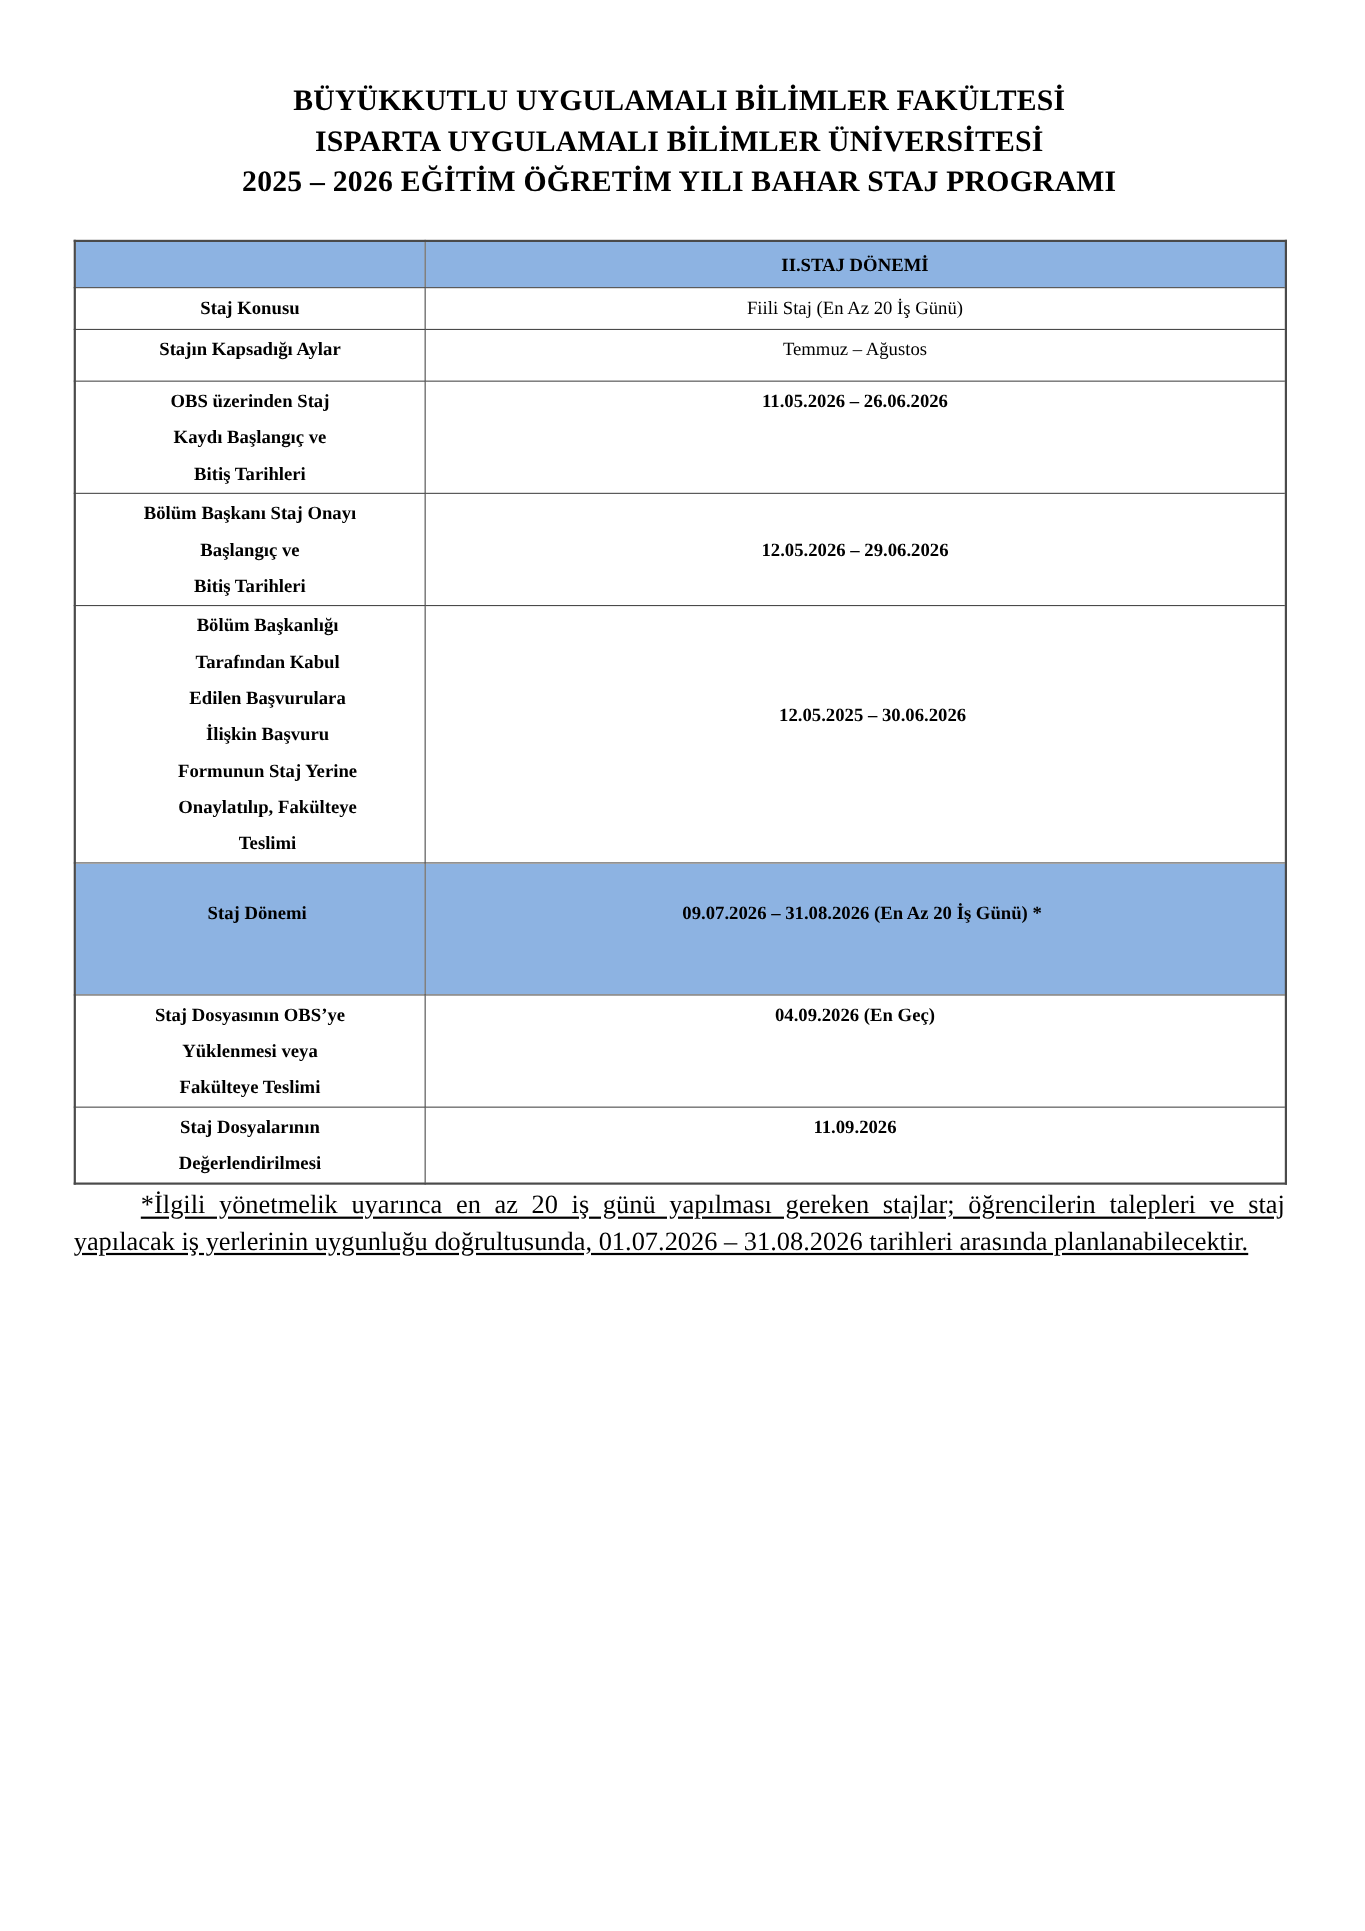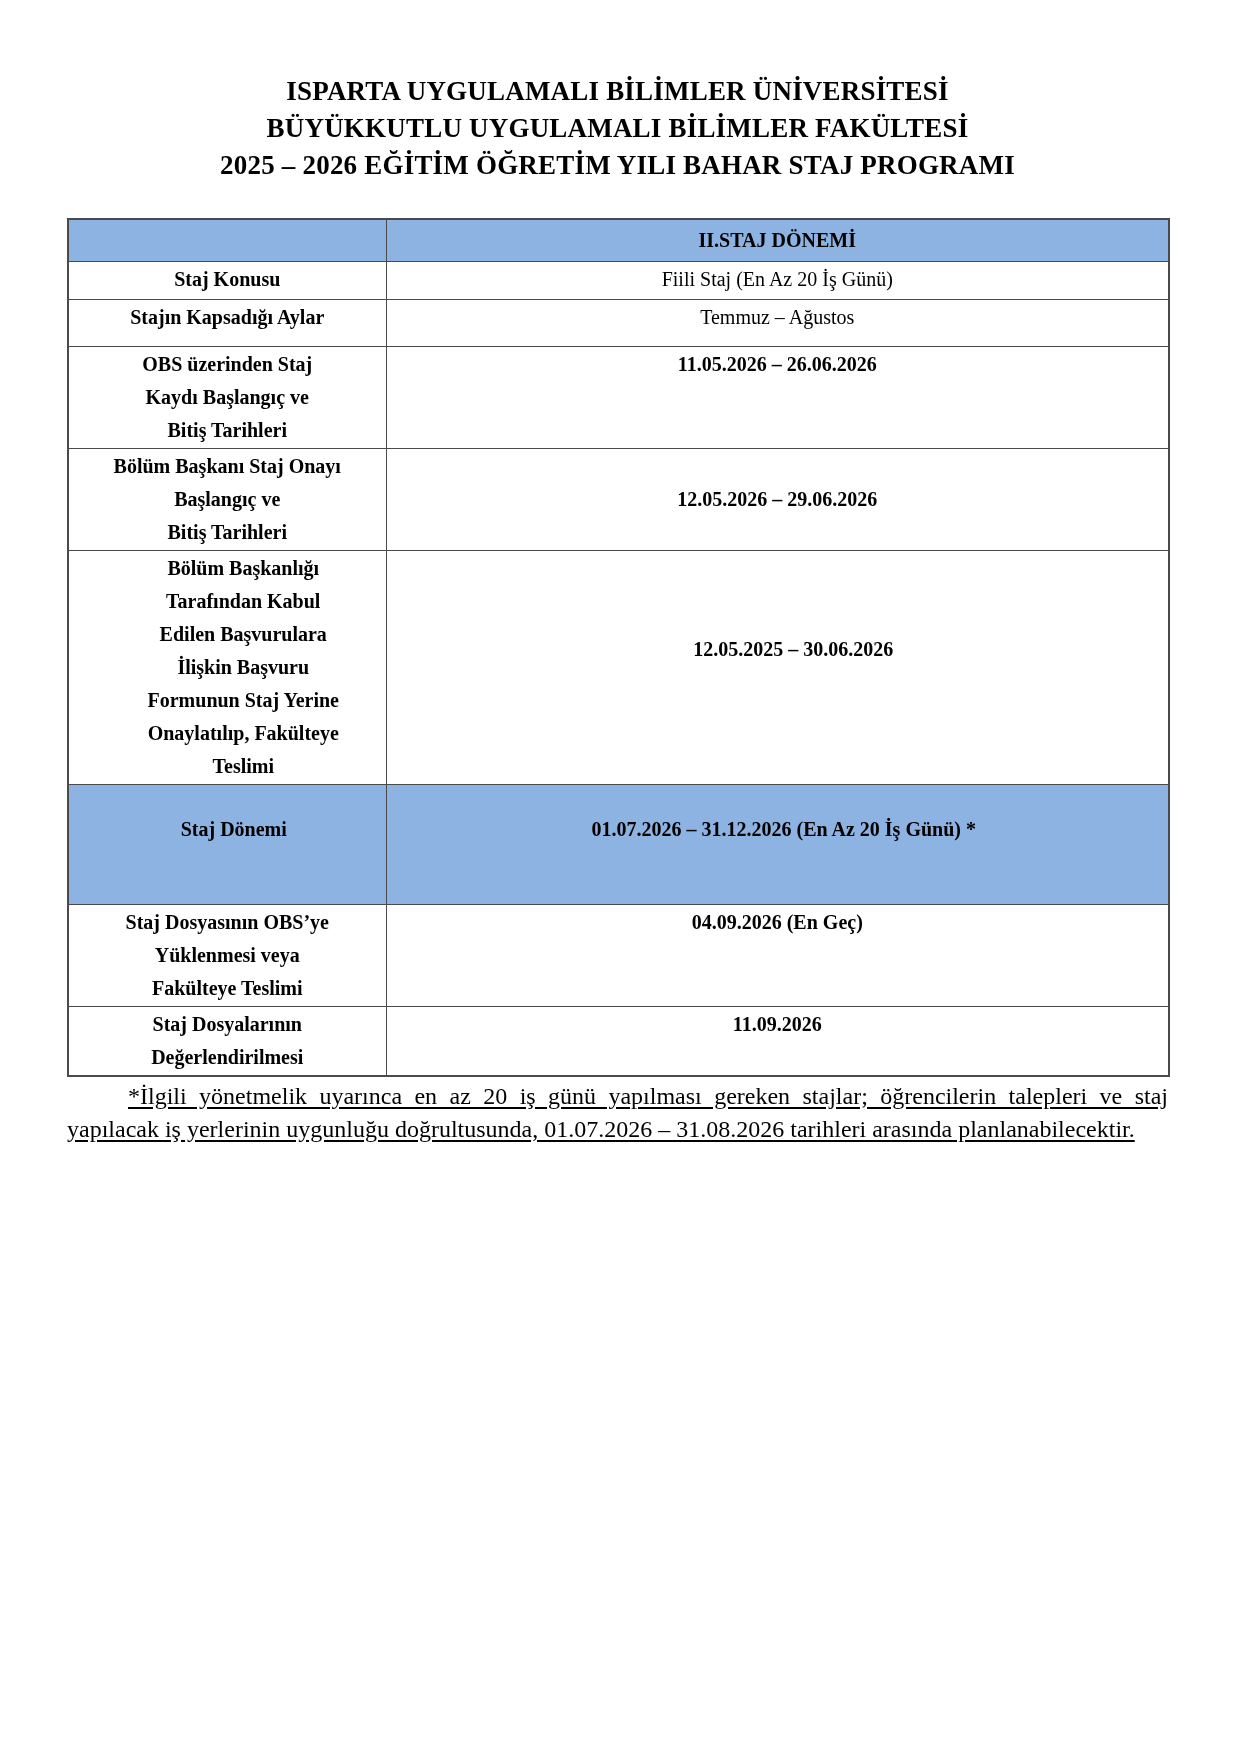--- a/index.html
+++ b/index.html
@@ -40,21 +40,21 @@
     table-layout: fixed;
     border: 2px solid var(--border-color);
   }
   col.c1 { width: 318px; }
   col.c2 { width: 783px; }
   td {
     border: 1px solid var(--border-color);
     padding: 1px 8px;
     vertical-align: top;
     text-align: center;
-    font-size: 20px;
+    font-size: 17px;
     line-height: 33px;
     overflow: hidden;
   }
   td.label {
     font-weight: bold;
     white-space: pre-line;
     margin-left: 20px;
   }
   td.value.bold { font-weight: bold; margin-left: 45px; }
   td.blue { background: var(--header-blue); }
@@ -84,22 +84,22 @@
     text-decoration: underline;
     text-underline-offset: 3px;
   }
 </style>
 </head>
 <body>
 
 <div class="page">
 
   <div class="doc-title">
+    <div>BÜYÜKKUTLU UYGULAMALI BİLİMLER FAKÜLTESİ</div>
     <div>ISPARTA UYGULAMALI BİLİMLER ÜNİVERSİTESİ</div>
-    <div>BÜYÜKKUTLU UYGULAMALI BİLİMLER FAKÜLTESİ</div>
     <div>2025 – 2026 EĞİTİM ÖĞRETİM YILI BAHAR STAJ PROGRAMI</div>
   </div>
 
   <table class="staj">
     <colgroup>
         <col class="c1">
         <col class="c2">
       </colgroup>
     <tbody>
       <tr class="r1">
@@ -131,21 +131,21 @@
 Tarafından Kabul
 Edilen Başvurulara
 İlişkin Başvuru
 Formunun Staj Yerine
 Onaylatılıp, Fakülteye
 Teslimi</td>
         <td class="value bold">12.05.2025 – 30.06.2026</td>
       </tr>
       <tr class="r7">
         <td class="label blue">Staj Dönemi</td>
-        <td class="value bold blue">01.07.2026 – 31.12.2026 (En Az 20 İş Günü) *</td>
+        <td class="value bold blue">09.07.2026 – 31.08.2026 (En Az 20 İş Günü) *</td>
       </tr>
       <tr class="r8">
         <td class="label">Staj Dosyasının OBS’ye
 Yüklenmesi veya
 Fakülteye Teslimi</td>
         <td class="value bold">04.09.2026 (En Geç)</td>
       </tr>
       <tr class="r9">
         <td class="label">Staj Dosyalarının
 Değerlendirilmesi</td>

